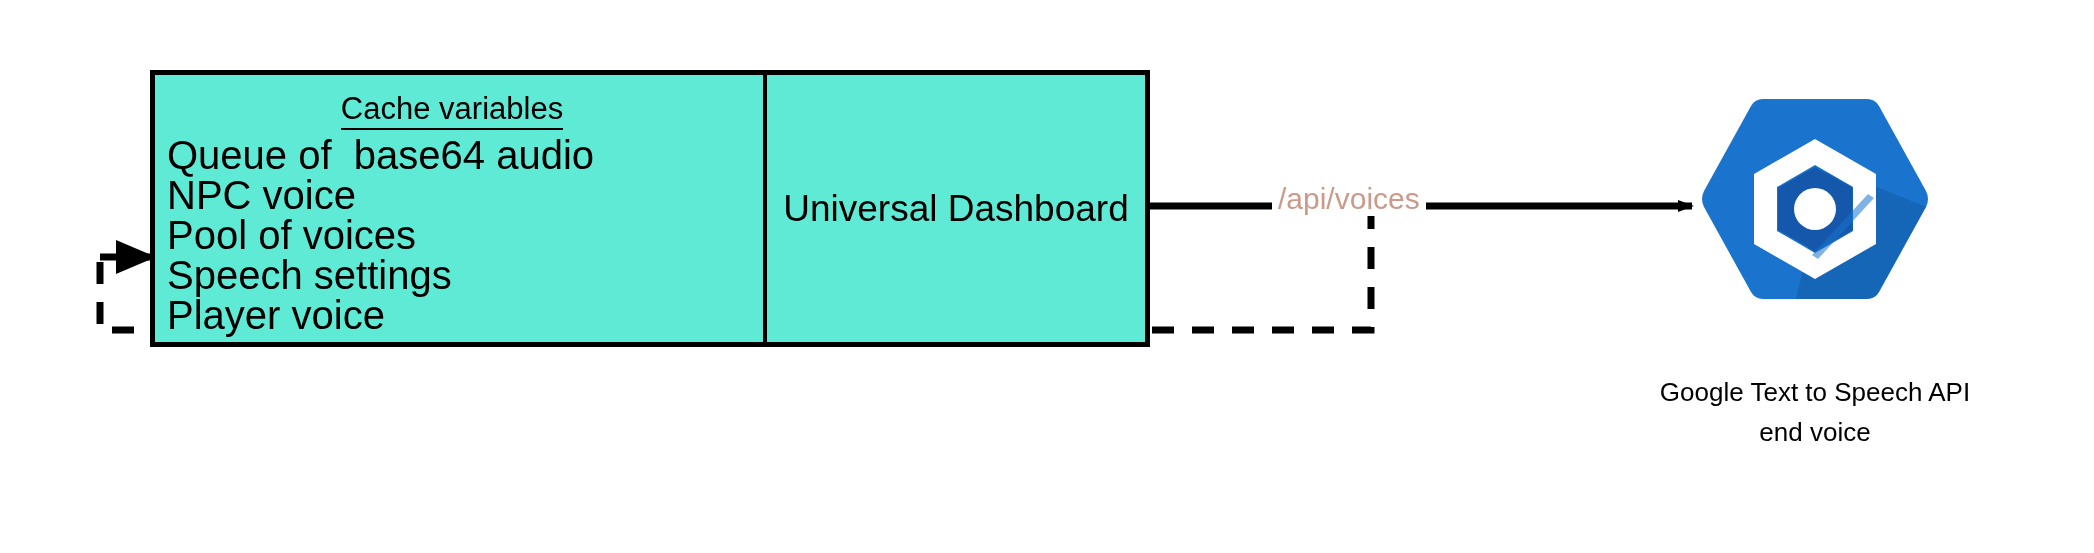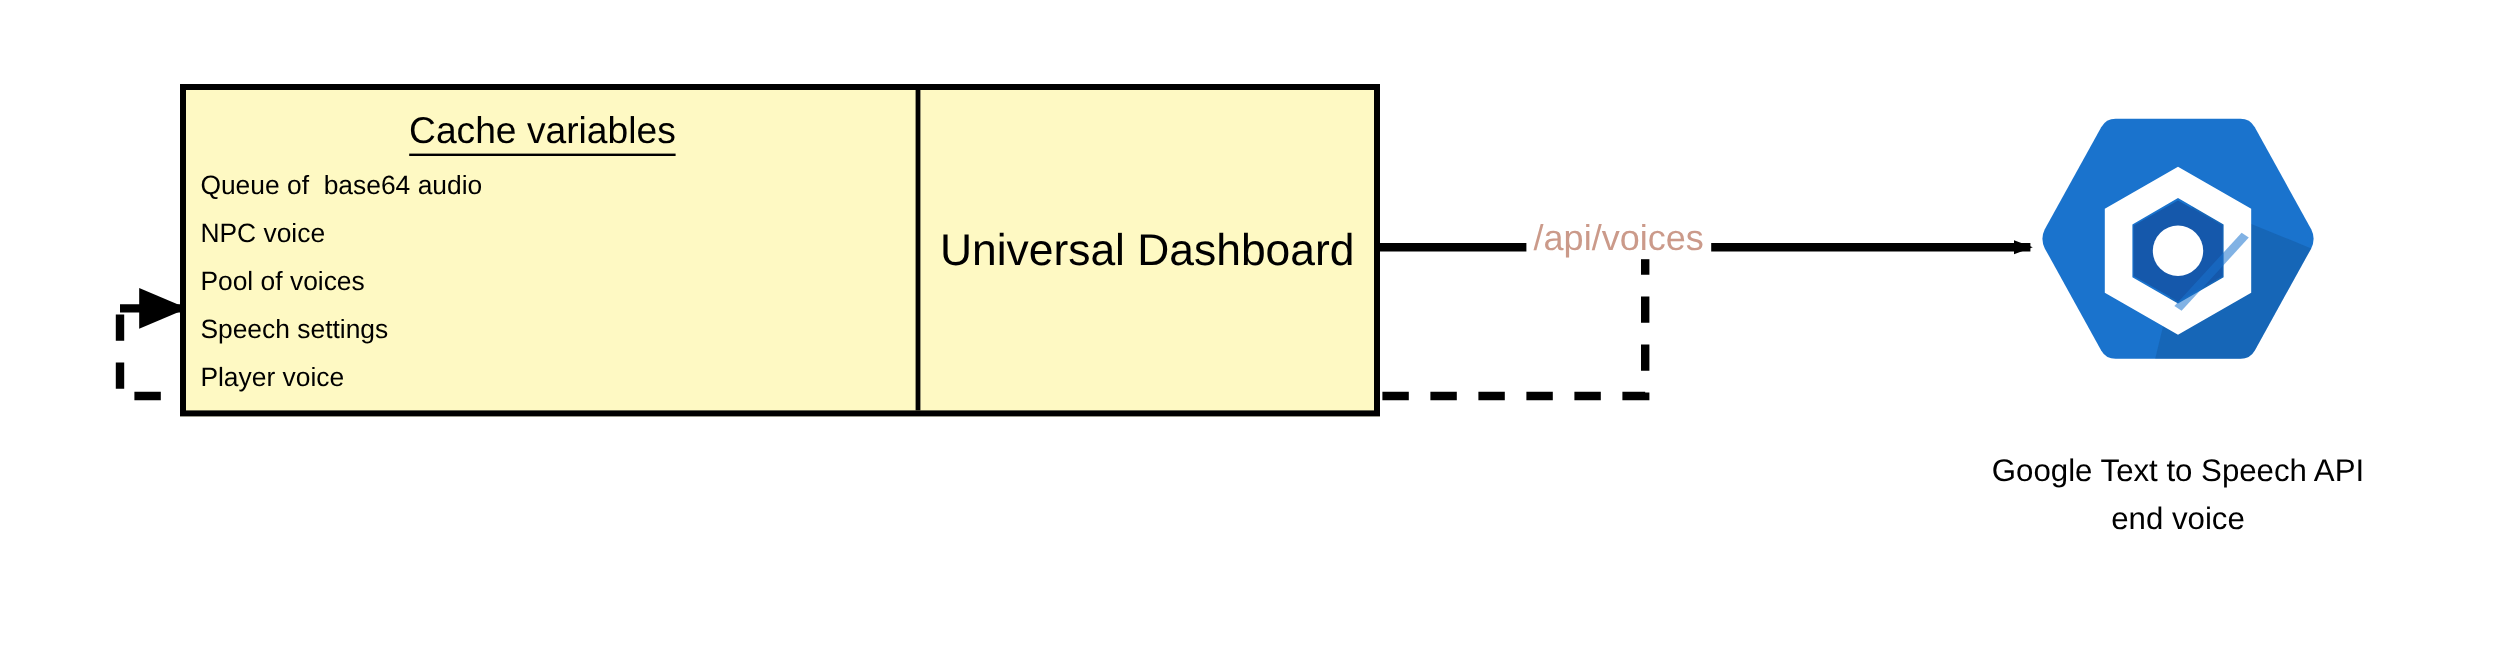--- a/index.html
+++ b/index.html
@@ -21,21 +21,21 @@
   }
   
   .component-box {
     position: absolute;
     left: 150px;
     top: 70px;
     width: 1000px;
     height: 277px;
     border: 5px solid #000000;
     box-sizing: border-box;
-    background: #fef9c3;
+    background: #5eead4;
     display: flex;
     flex-direction: row;
   }
   .cell-cache {
     width: 612px;
     box-sizing: border-box;
     border-right: 4px solid #000000;
     padding: 14px 0 0 12px;
     position: relative;
   }
@@ -54,21 +54,21 @@
     padding-right: 26px;
   }
   .cache-title span {
     border-bottom: 2px solid #000;
     padding-bottom: 2px;
   }
   .cache-list {
     list-style: none;
     margin: 6px 0 0 0;
     padding: 0;
-    font-size: 22px;
+    font-size: 40px;
     line-height: 40px;
   }
   .cache-list li {
     white-space: pre;
   }
   .api-label {
     font-size: 37px;
     line-height: 42px;
   }
   

